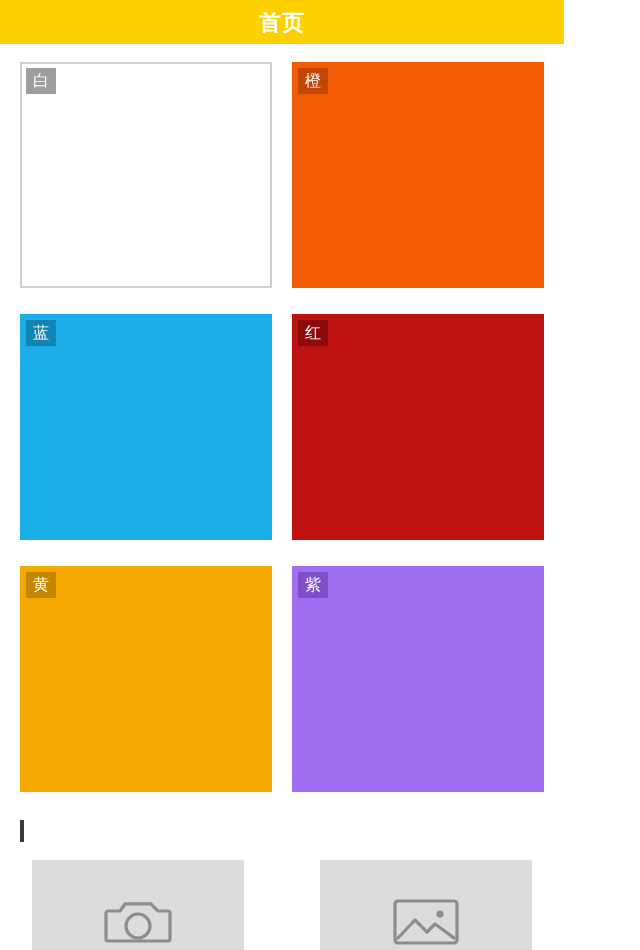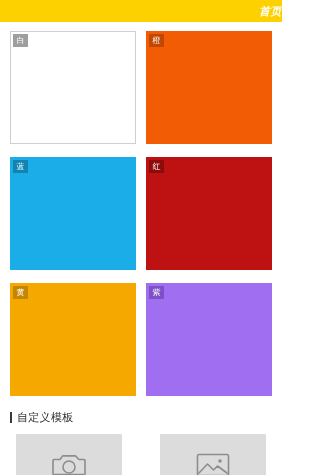--- a/index.html
+++ b/index.html
@@ -13,23 +13,22 @@
     background: #ffffff;
     font-family: "Liberation Sans", "DejaVu Sans", sans-serif;
     -webkit-font-smoothing: antialiased;
   }
 
   
   .app-header {
     height: 22px;
     display: flex;
     align-items: center;
-    justify-content: flex-end;
+    justify-content: center;
     background: #fdd000;
-    font-style: italic;
   }
   .app-header .title {
     color: #ffffff;
     font-size: 11px;
     font-weight: bold;
     letter-spacing: 0.5px;
   }
 
   
   .template-grid {
@@ -136,21 +135,20 @@
   </div>
 
   <div class="tile" style="background: rgb(160, 110, 240);">
     <span class="tile-badge" style="background: rgb(125, 79, 201);">紫</span>
   </div>
 
 </div>
 
 <div class="section-head">
   <span class="section-bar"></span>
-  <span class="section-title">自定义模板</span>
 </div>
 
 <div class="custom-grid">
 
   <div class="custom-card">
     <span>
       <svg width="34" height="28" viewBox="0 0 34 28" fill="none" stroke="#8d8d8d" stroke-width="1.6" stroke-linejoin="round" stroke-linecap="round">
         <path d="M2 8.5h6l2.6-3.6h12.8L27 8.5h5a1 1 0 0 1 1 1v13a1 1 0 0 1-1 1H2a1 1 0 0 1-1-1v-13a1 1 0 0 1 1-1z"></path>
         <circle cx="17" cy="16" r="6"></circle>
       </svg>

